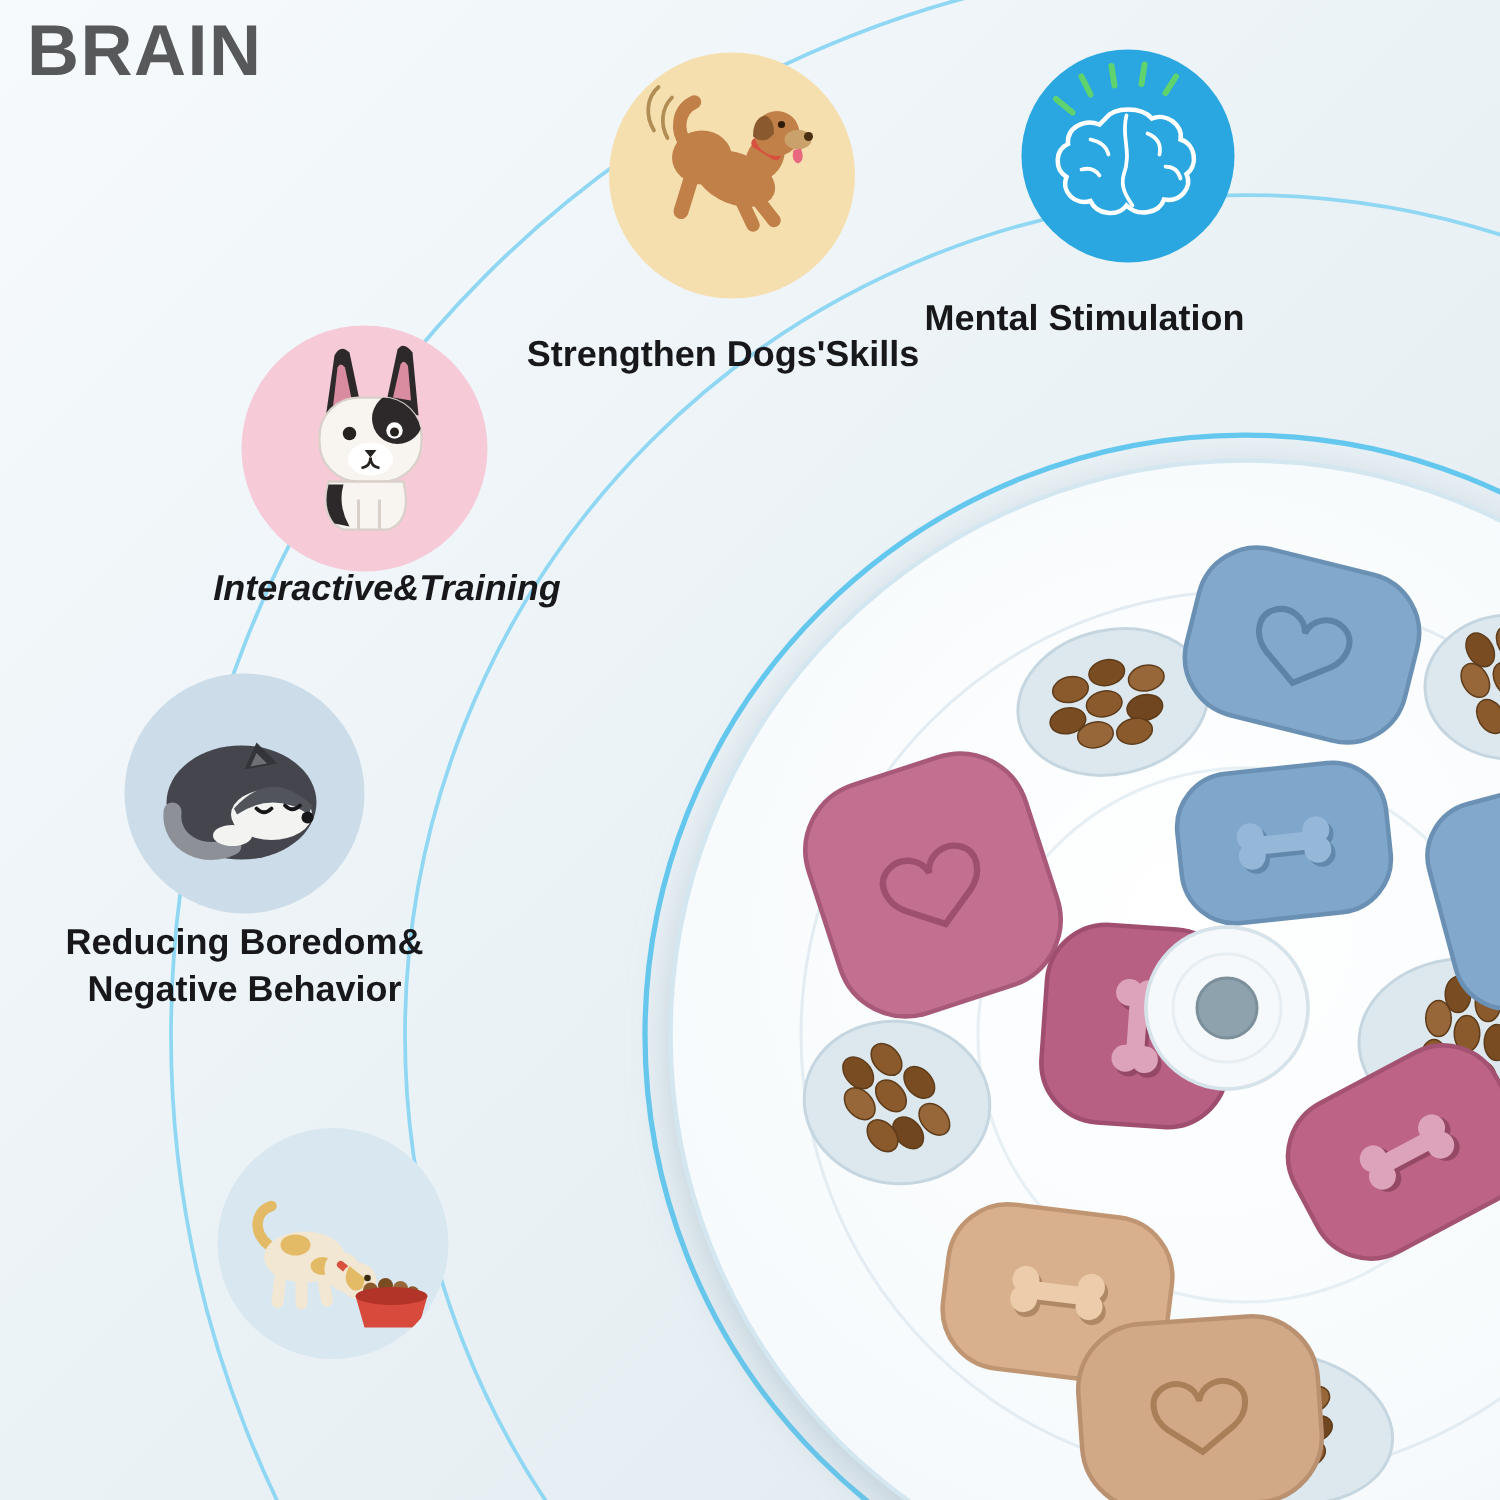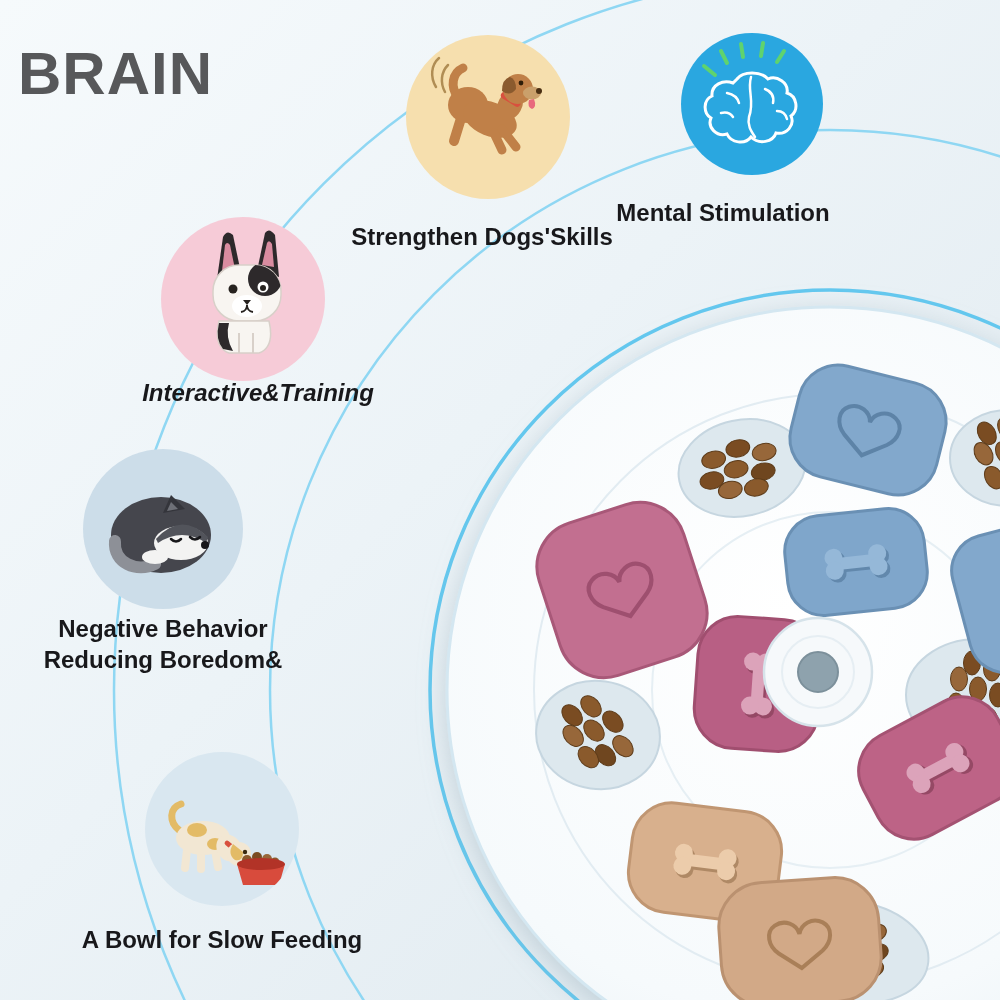--- a/index.html
+++ b/index.html
@@ -5,22 +5,22 @@
   * { margin:0; padding:0; box-sizing:border-box; }
   html,body { width:1000px; height:1000px; }
   body { font-family:"Liberation Sans", sans-serif; }
   .canvas {
     position:relative; width:1000px; height:1000px; overflow:hidden;
     background:linear-gradient(135deg,#f6fafc 0%,#ecf3f7 45%,#dfe9ef 100%);
   }
   .bg-svg { position:absolute; left:0; top:0; z-index:1; }
   .title {
     position:absolute; left:18px; top:4px; z-index:3;
-    font-weight:900; font-size:60px; line-height:61px;
-    color:#57585a; letter-spacing:1px;margin-top:39px;
+    font-weight:900; font-size:48px; line-height:61px;
+    color:#57585a; letter-spacing:1px;
   }
   .title span { display:block; }
   .feature-circle {
     position:absolute; z-index:3; border-radius:50%;
     display:flex; align-items:center; justify-content:center; overflow:hidden;
   }
   .feature-label {
     position:absolute; z-index:3; text-align:center;
     font-weight:700; font-size:24px; line-height:31px; color:#18181b;
   }
@@ -233,22 +233,22 @@
       <ellipse cx="98" cy="94" rx="27" ry="17" fill="#f3f3f2"></ellipse>
       <path d="M73,90 q25,-28 52,-2 l-2,6 q-24,-16 -48,0 z" fill="#52545b"></path>
       <path d="M80,64 l8,-18 l14,14 z" fill="#34353b"></path>
       <path d="M84,62 l4,-9 l7,7 z" fill="#6e7077"></path>
       <path d="M88,90 q5,5 10,0 M107,88 q5,5 10,0" stroke="#17171a" stroke-width="2.5" fill="none" stroke-linecap="round"></path>
       <circle cx="122" cy="96" r="4" fill="#17171a"></circle>
       <ellipse cx="72" cy="108" rx="13" ry="7" fill="#f3f3f2"></ellipse>
     </svg>
   </div>
   <div class="feature-label fl-4">
+    <span>Reducing Boredom&amp;</span>
     <span>Negative Behavior</span>
-    <span>Reducing Boredom&amp;</span>
   </div>
 
   <div class="feature-circle fc-5" style="background-color: rgb(217, 231, 240);">
     <svg viewBox="0 0 154 154" width="154" height="154">
       <path d="M34,78 C24,70 24,56 36,52" stroke="#e3bb66" stroke-width="7" fill="none" stroke-linecap="round"></path>
       <path d="M42,98 l-2,18 M56,100 l0,17 M70,98 l3,17" stroke="#f2e7d3" stroke-width="8" stroke-linecap="round" fill="none"></path>
       <ellipse cx="58" cy="86" rx="27" ry="17" fill="#f2e7d3"></ellipse>
       <ellipse cx="52" cy="78" rx="10" ry="7" fill="#e3bb66"></ellipse>
       <ellipse cx="70" cy="92" rx="8" ry="6" fill="#e3bb66"></ellipse>
       <ellipse cx="84" cy="96" rx="12" ry="14" fill="#f2e7d3" transform="rotate(-35 84 96)"></ellipse>
@@ -257,15 +257,14 @@
       <path d="M88,92 q-6,10 2,16 q8,2 8,-8 z" fill="#e3bb66"></path>
       <circle cx="100" cy="100" r="2.2" fill="#3a2a10"></circle>
       <circle cx="102" cy="108" r="5" fill="#8a5a2c"></circle>
         <circle cx="112" cy="105" r="5" fill="#7a4c22"></circle>
       <circle cx="122" cy="107" r="5" fill="#97673a"></circle>
         <circle cx="130" cy="110" r="4.5" fill="#8a5a2c"></circle>
       <path d="M92,112 L140,112 L134,133 L98,133 Z" fill="#d84b3c"></path>
       <ellipse cx="116" cy="112" rx="24" ry="6" fill="#b23327"></ellipse>
     </svg>
   </div>
-  <div class="feature-label fl-5">A Bowl for Slow Feeding</div>
 
 </div>
 
 </body></html>

